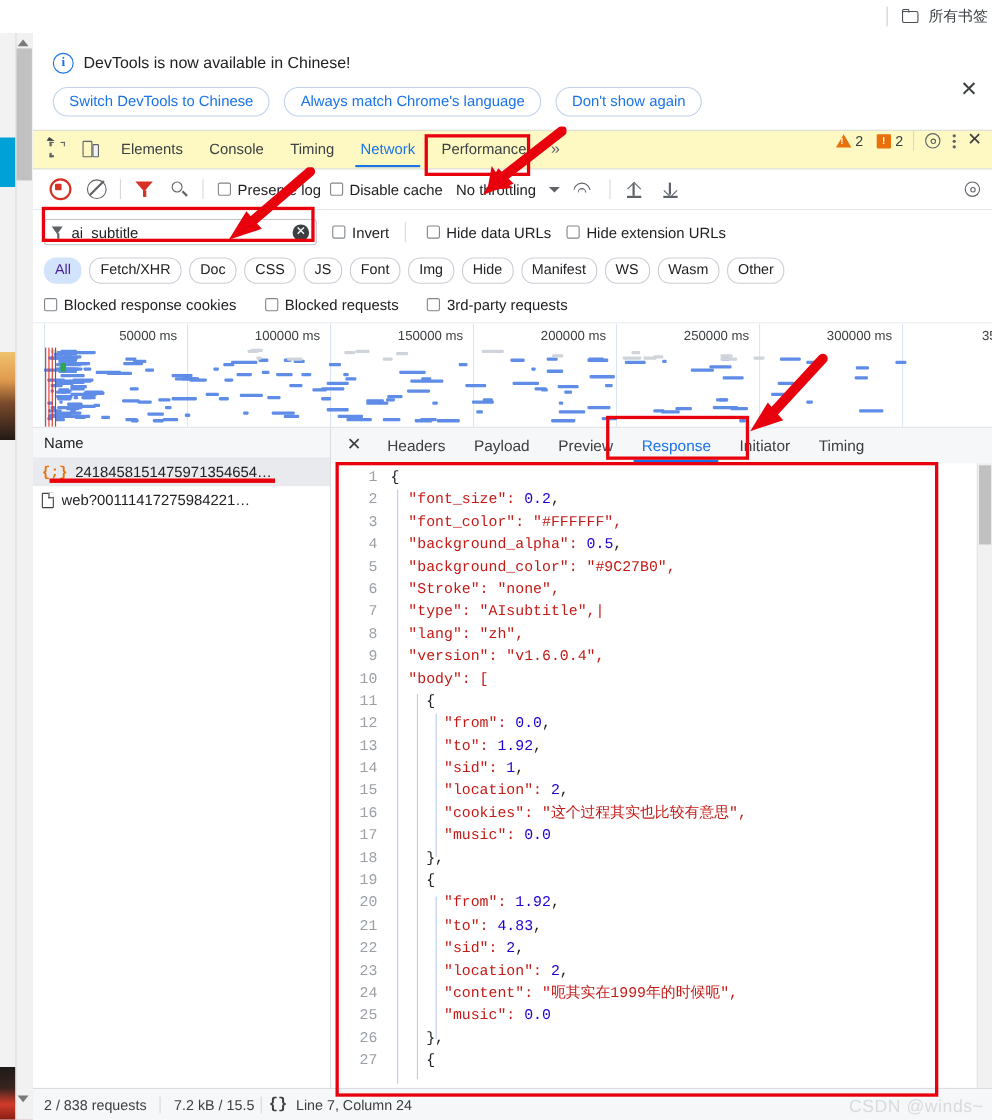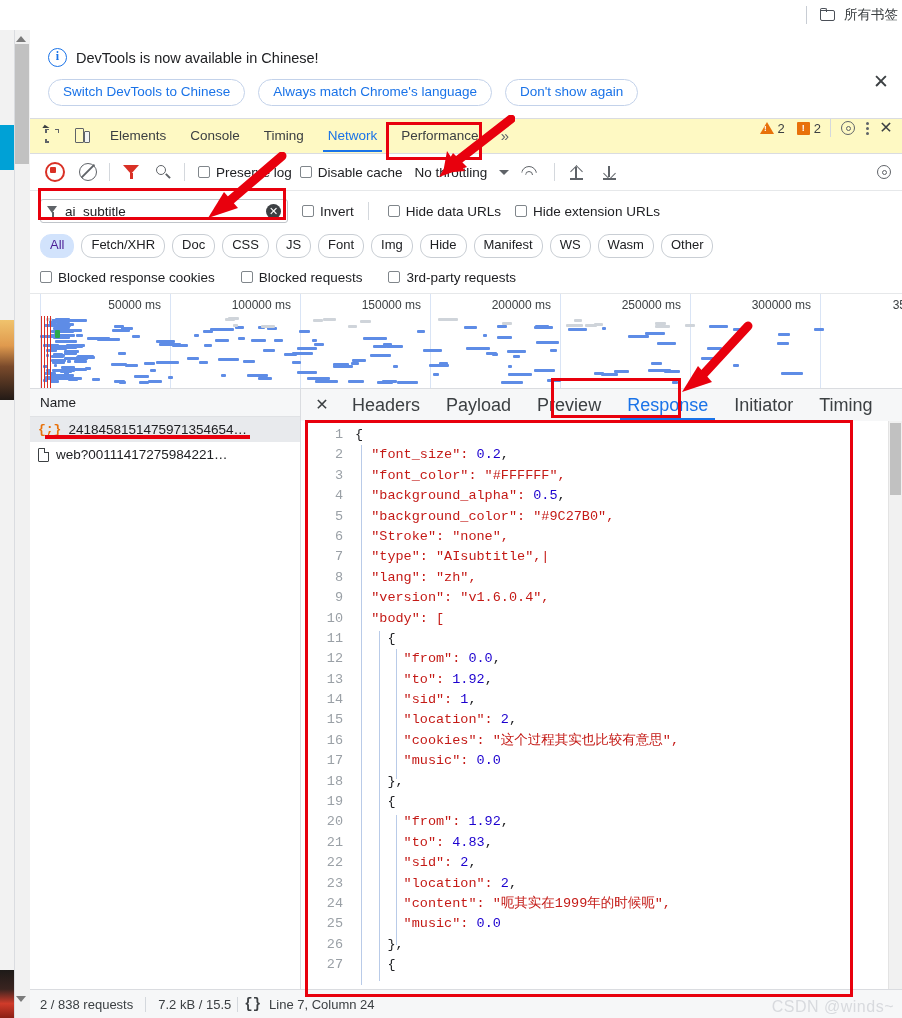--- a/index.html
+++ b/index.html
@@ -172,21 +172,21 @@
   .req-row{height:25px;display:flex;align-items:center;padding-left:8px;font-size:13.5px;color:#202124;gap:7px;}
   .req-row.sel{background:#e8eaed;}
   .json-ico{color:#e8710a;font-size:13px;font-weight:bold;font-family:"Liberation Mono",monospace;}
   .doc-ico{width:11px;height:14px;border:1.4px solid #3c4043;border-radius:1px;box-sizing:border-box;position:relative;}
   .doc-ico::after{content:"";position:absolute;right:-1px;top:-1px;width:4px;height:4px;background:#fff;border-left:1.4px solid #3c4043;border-bottom:1.4px solid #3c4043;}
   .req-name{overflow:hidden;text-overflow:ellipsis;white-space:nowrap;}
 
   #right-pane{position:absolute;left:271px;right:0;top:0;bottom:0;background:#fff;}
   #resp-tabs{height:32px;background:#f6f7f8;border-bottom:1px solid #dadce0;display:flex;align-items:center;padding-left:10px;}
   .rt-close{width:22px;height:22px;font-size:16px;color:#3c4043;text-align:center;line-height:21px;margin-right:6px;}
-  .rt{padding:0 13px;height:31px;line-height:31px;font-size:18px;color:#3c4043;position:relative;}
+  .rt{padding:0 13px;height:31px;line-height:31px;font-size:14px;color:#3c4043;position:relative;}
   .rt.active{color:#1a73e8;}
   .rt.active::after{content:"";position:absolute;left:6px;right:6px;bottom:0;height:2.5px;background:#1a73e8;}
 
   
   #code-wrap{position:absolute;left:0;right:0;top:32px;bottom:0;overflow:hidden;background:#fff;}
   #code{position:relative;font-family:"Liberation Mono",monospace;font-size:13.5px;line-height:20.4px;padding-top:4px;}
   .cline{display:flex;height:20.4px;align-items:flex-start;}
   .lnum{width:42px;text-align:right;padding-right:12px;color:#9aa0a6;flex:none;user-select:none;}
   .ctext{white-space:pre;color:#c41a16;}
   .tk-num{color:#1c00cf;}

